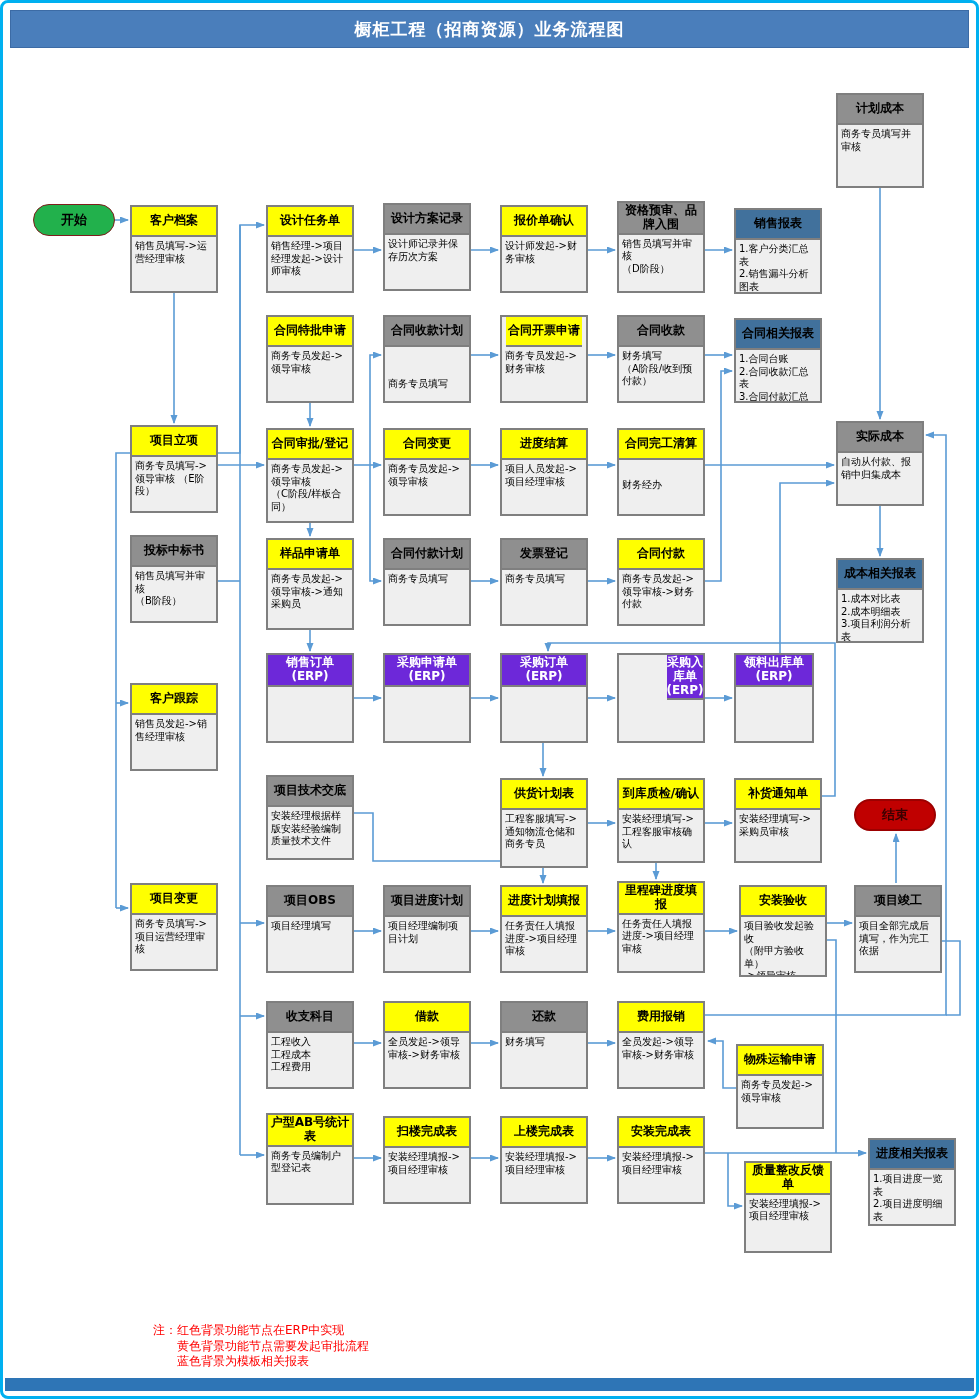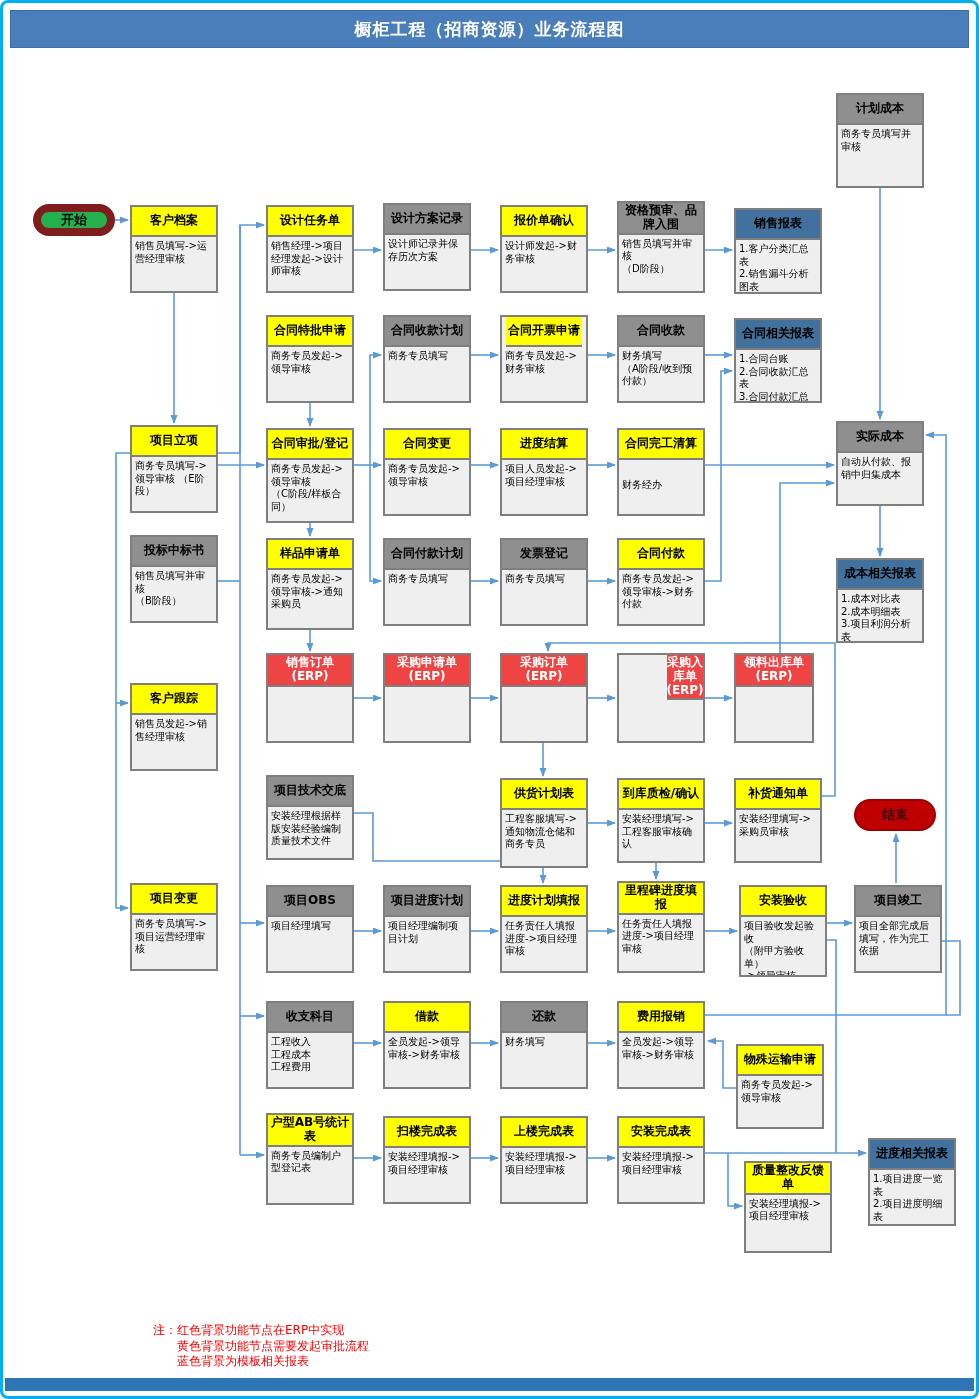--- a/index.html
+++ b/index.html
@@ -8,25 +8,25 @@
   #titlebar{position:absolute;left:7px;top:7px;right:7px;height:36px;background:#4a7ebb;border:1px solid #3c6ba5;
             color:#fff;font-size:17px;font-weight:bold;display:flex;align-items:center;justify-content:center;letter-spacing:1px;}
   #bottombar{position:absolute;left:2px;right:2px;bottom:5px;height:13px;background:#2e75b6;}
   #edges{position:absolute;left:0;top:0;width:979px;height:1399px;}
   .node{position:absolute;border:2px solid #7f7f7f;background:#efefef;box-sizing:border-box;display:flex;flex-direction:column;}
   .node .hd{flex:0 0 auto;min-height:26px;display:flex;align-items:center;justify-content:center;text-align:center;
             font-size:12px;font-weight:bold;color:#000;padding:1px 2px;line-height:1.15;border-bottom:2px solid #7f7f7f;white-space:pre-line;}
   .node .bd{flex:1 1 auto;font-size:10px;color:#000;padding:3px 3px;line-height:1.25;text-align:left;white-space:pre-line;overflow:hidden;}
   .t-approval .hd{background:#ffff00;}
   .t-record .hd{background:#8f8f8f;}
-  .t-erp .hd{background:#ef4444;color:#fff;}
+  .t-erp .hd{background:#6d28d9;color:#fff;}
   .t-report .hd{background:#41719c;}
   .pill{position:absolute;border-radius:17px;display:flex;align-items:center;justify-content:center;
         font-size:13px;font-weight:bold;color:#000;box-sizing:border-box;}
-  .p-start{background:#22b14c;border:8px solid #7f1d1d;}
+  .p-start{background:#22b14c;border:1px solid #7f1d1d;}
   .p-end{background:#c00000;border:2px solid #9c0000;color:#3a0000;}
   #note{position:absolute;left:150px;top:1320px;color:#ff0000;font-size:12px;line-height:1.3;display:flex;}
   #note .prefix{white-space:nowrap;}
   #note .lines div{white-space:nowrap;}
 </style>
 </head>
 <body>
 
 <div id="frame">
   <div id="titlebar">橱柜工程（招商资源）业务流程图</div>
@@ -132,21 +132,21 @@
 3.预计签约统计图表</div>
       </div>
       <div class="node t-record" style="left: 833px; top: 90px; width: 88px; height: 95px;">
         <div class="hd">计划成本</div>
         <div class="bd">商务专员填写并审核</div>
       </div>
       <div class="node t-approval" style="left: 263px; top: 312px; width: 88px; height: 88px;">
         <div class="hd">合同特批申请</div>
         <div class="bd">商务专员发起-&gt;领导审核</div>
       </div>
-      <div class="node t-record" style="left: 380px; top: 312px; width: 88px; height: 88px;">
+      <div class="node t-record" style="left: 380px; top: 312px; width: 88px; height: 88px; gap: 28px;">
         <div class="hd">合同收款计划</div>
         <div class="bd">商务专员填写</div>
       </div>
       <div class="node t-approval" style="left: 497px; top: 312px; width: 88px; height: 88px; align-items: center;">
         <div class="hd">合同开票申请</div>
         <div class="bd">商务专员发起-&gt;财务审核</div>
       </div>
       <div class="node t-record" style="left: 614px; top: 312px; width: 88px; height: 88px;">
         <div class="hd">合同收款</div>
         <div class="bd">财务填写

